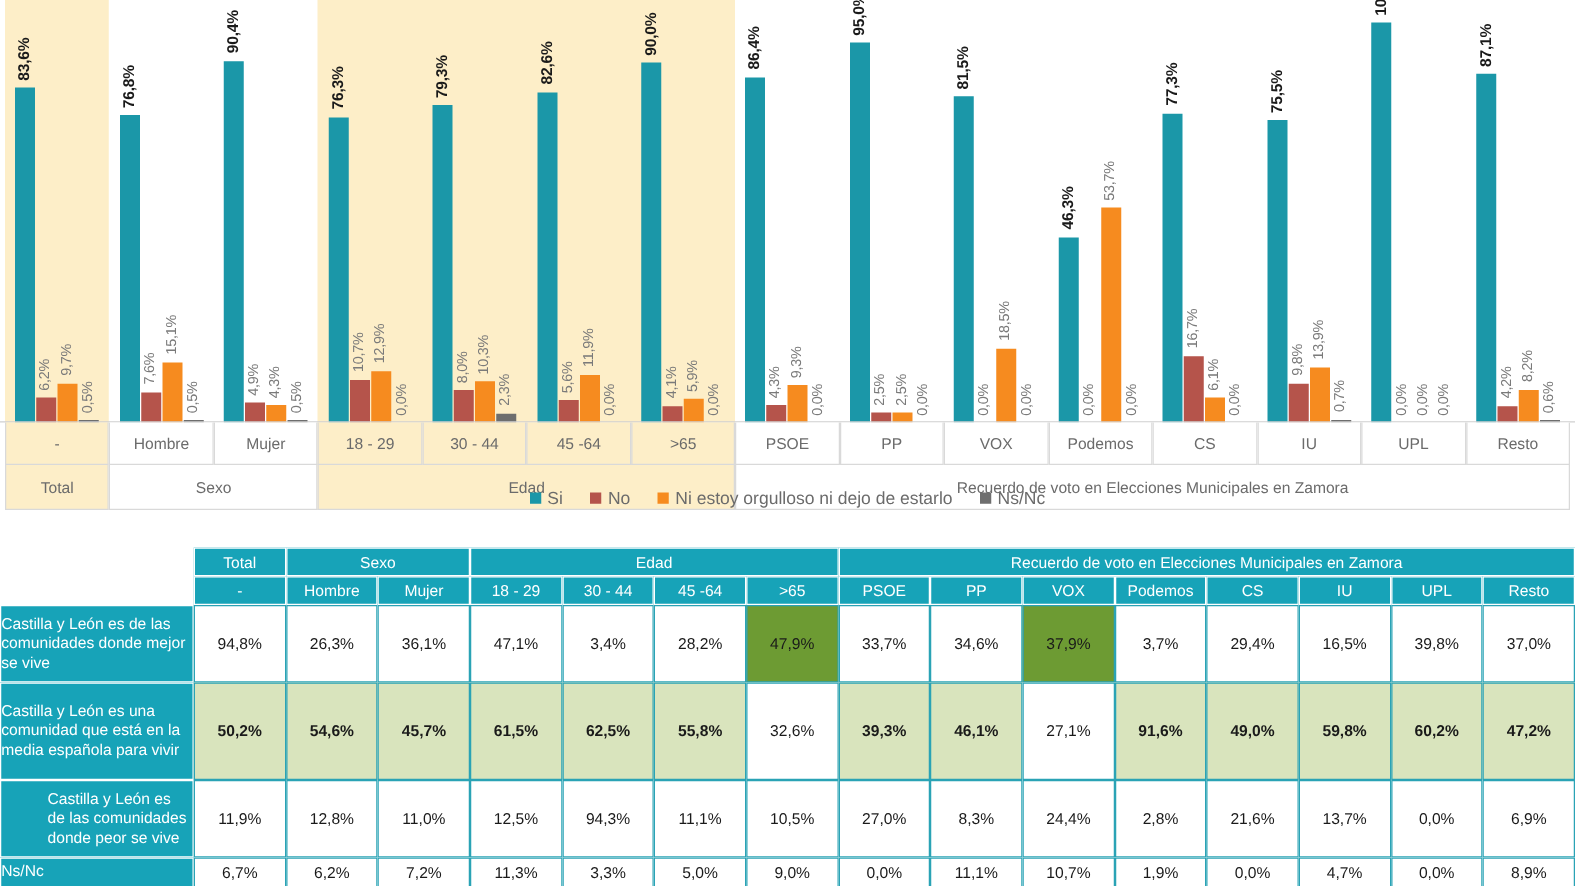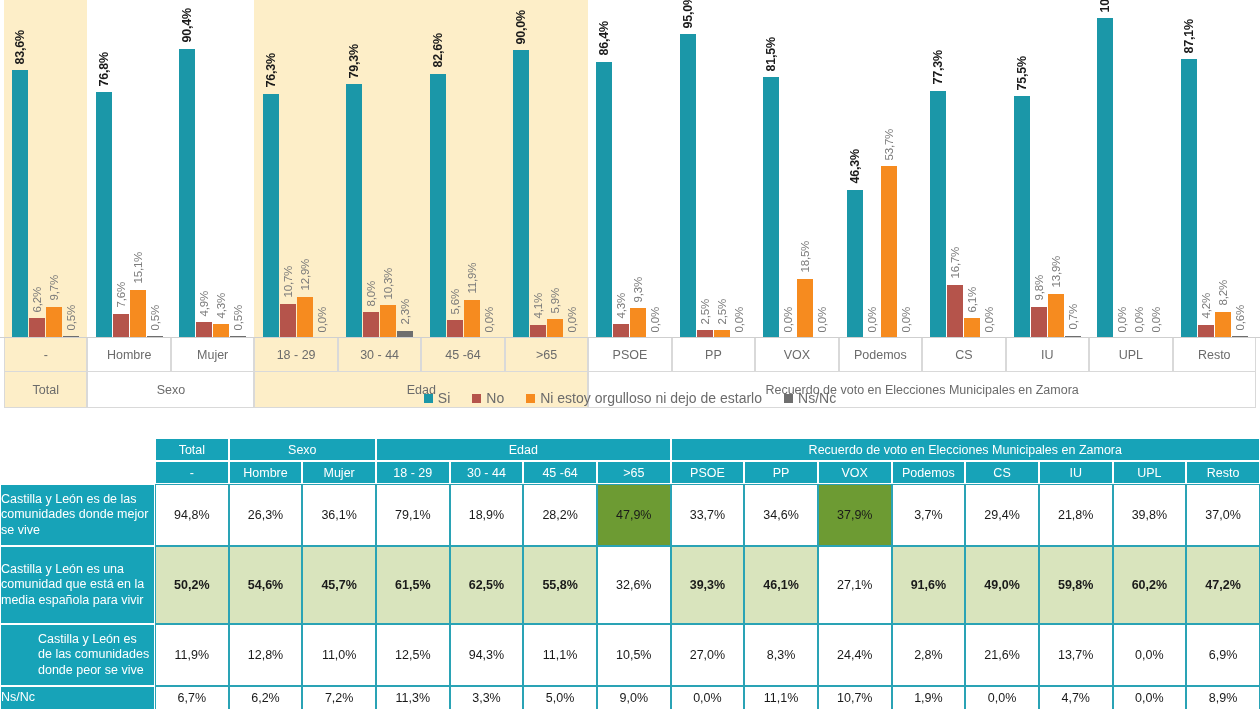--- a/index.html
+++ b/index.html
@@ -580,30 +580,30 @@
             <th class="hdr" style="width: 73.6667px;">UPL</th>
             <th class="hdr" style="width: 73.6667px;">Resto</th>
           </tr>
       </thead>
       <tbody id="tbody">
           <tr style="height: 62px;">
             <td class="rowlabel" style="width: 155px;">Castilla y León es de las comunidades donde mejor se vive</td>
             <td class="cell ">94,8%</td>
             <td class="cell ">26,3%</td>
             <td class="cell ">36,1%</td>
-            <td class="cell ">79,1%</td>
-            <td class="cell ">18,9%</td>
+            <td class="cell ">47,1%</td>
+            <td class="cell ">3,4%</td>
             <td class="cell ">28,2%</td>
             <td class="cell darkgreen">47,9%</td>
             <td class="cell ">33,7%</td>
             <td class="cell ">34,6%</td>
             <td class="cell darkgreen">37,9%</td>
             <td class="cell ">3,7%</td>
             <td class="cell ">29,4%</td>
-            <td class="cell ">21,8%</td>
+            <td class="cell ">16,5%</td>
             <td class="cell ">39,8%</td>
             <td class="cell ">37,0%</td>
           </tr>
           <tr style="height: 78px;">
             <td class="rowlabel" style="width: 155px;">Castilla y León es una comunidad que está en la media española para vivir</td>
             <td class="cell lightgreen">50,2%</td>
             <td class="cell lightgreen">54,6%</td>
             <td class="cell lightgreen">45,7%</td>
             <td class="cell lightgreen">61,5%</td>
             <td class="cell lightgreen">62,5%</td>

